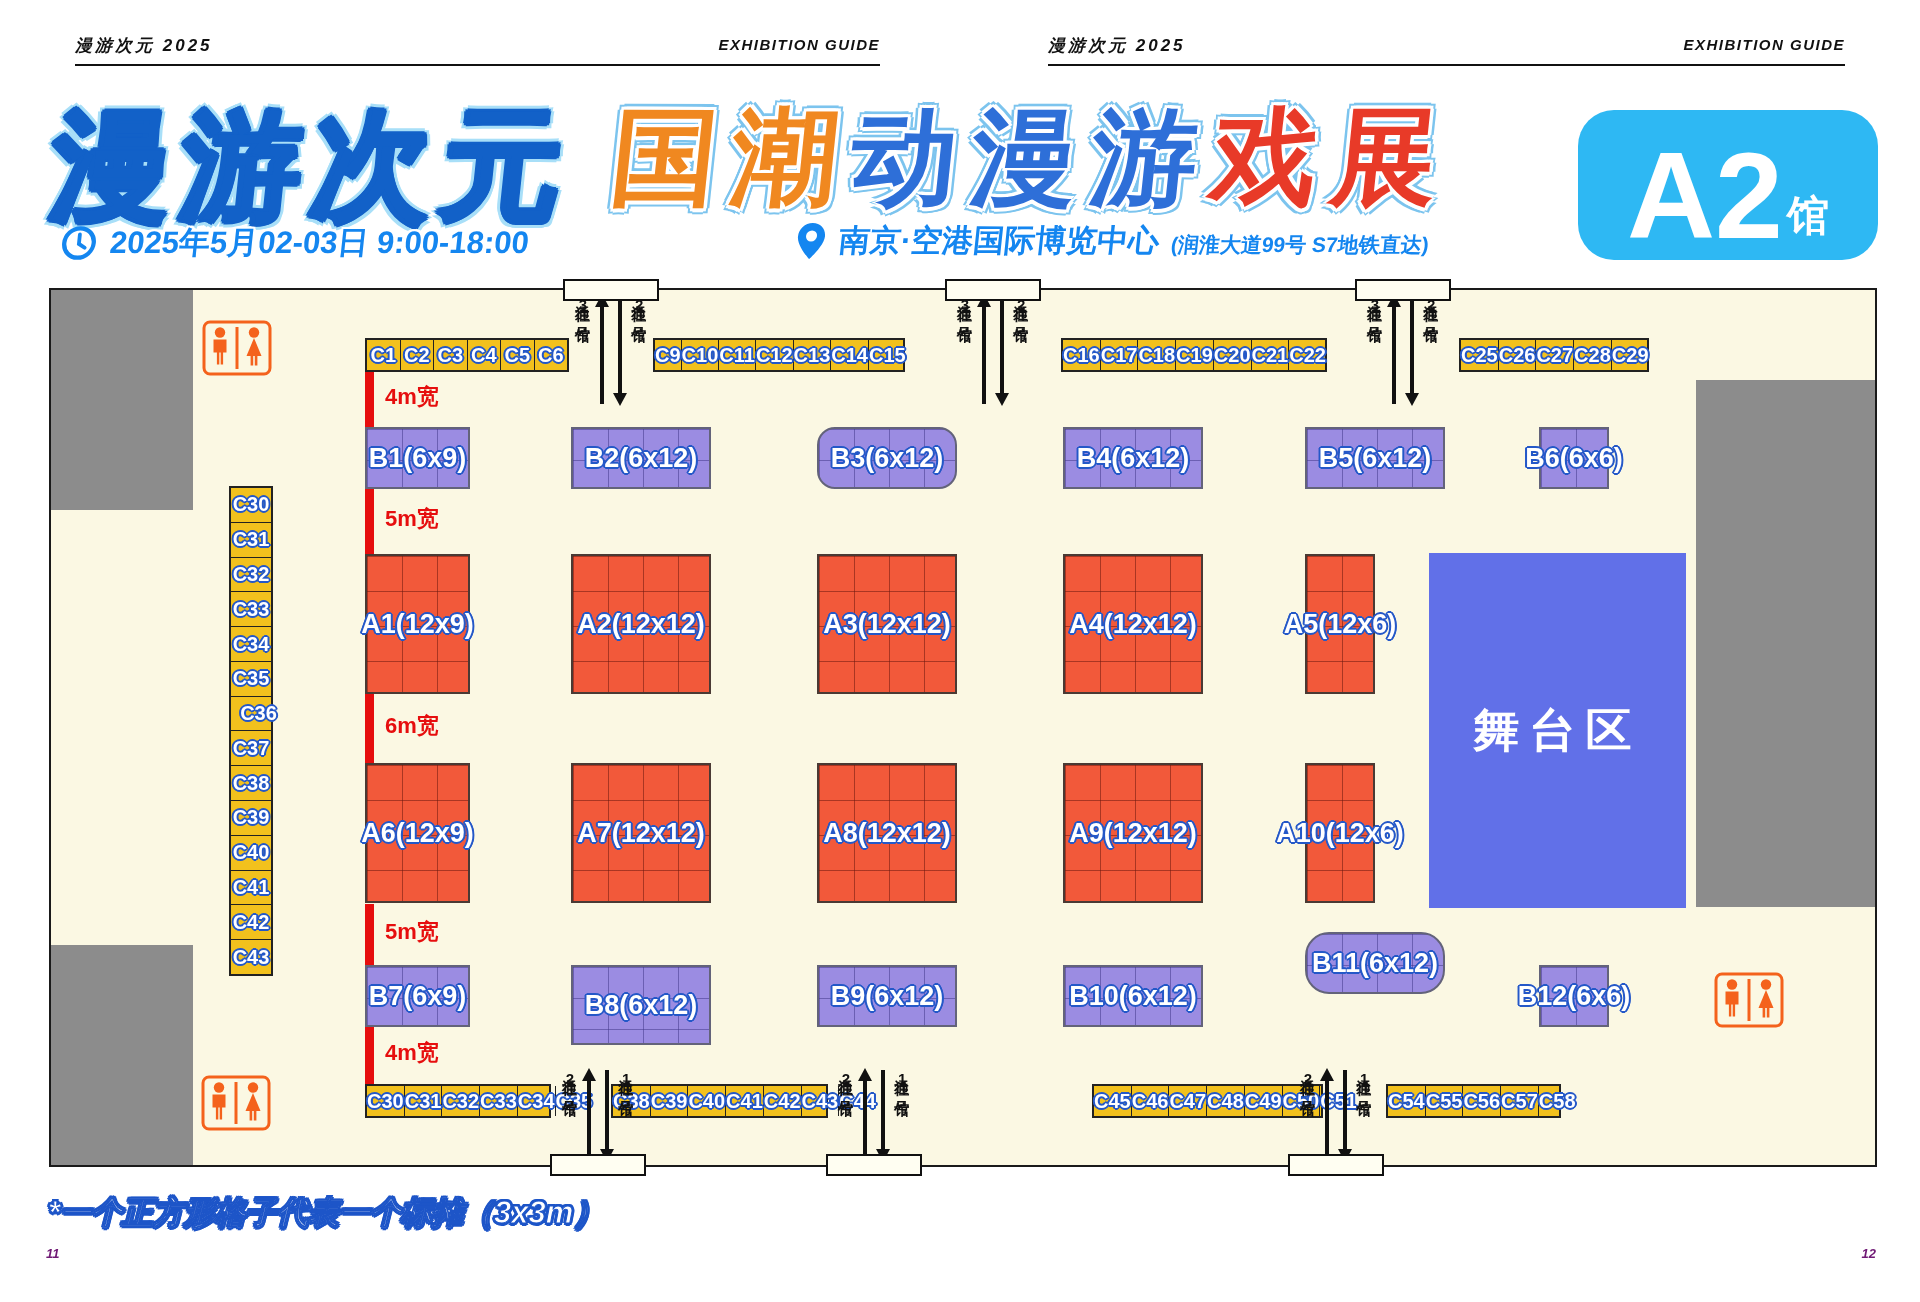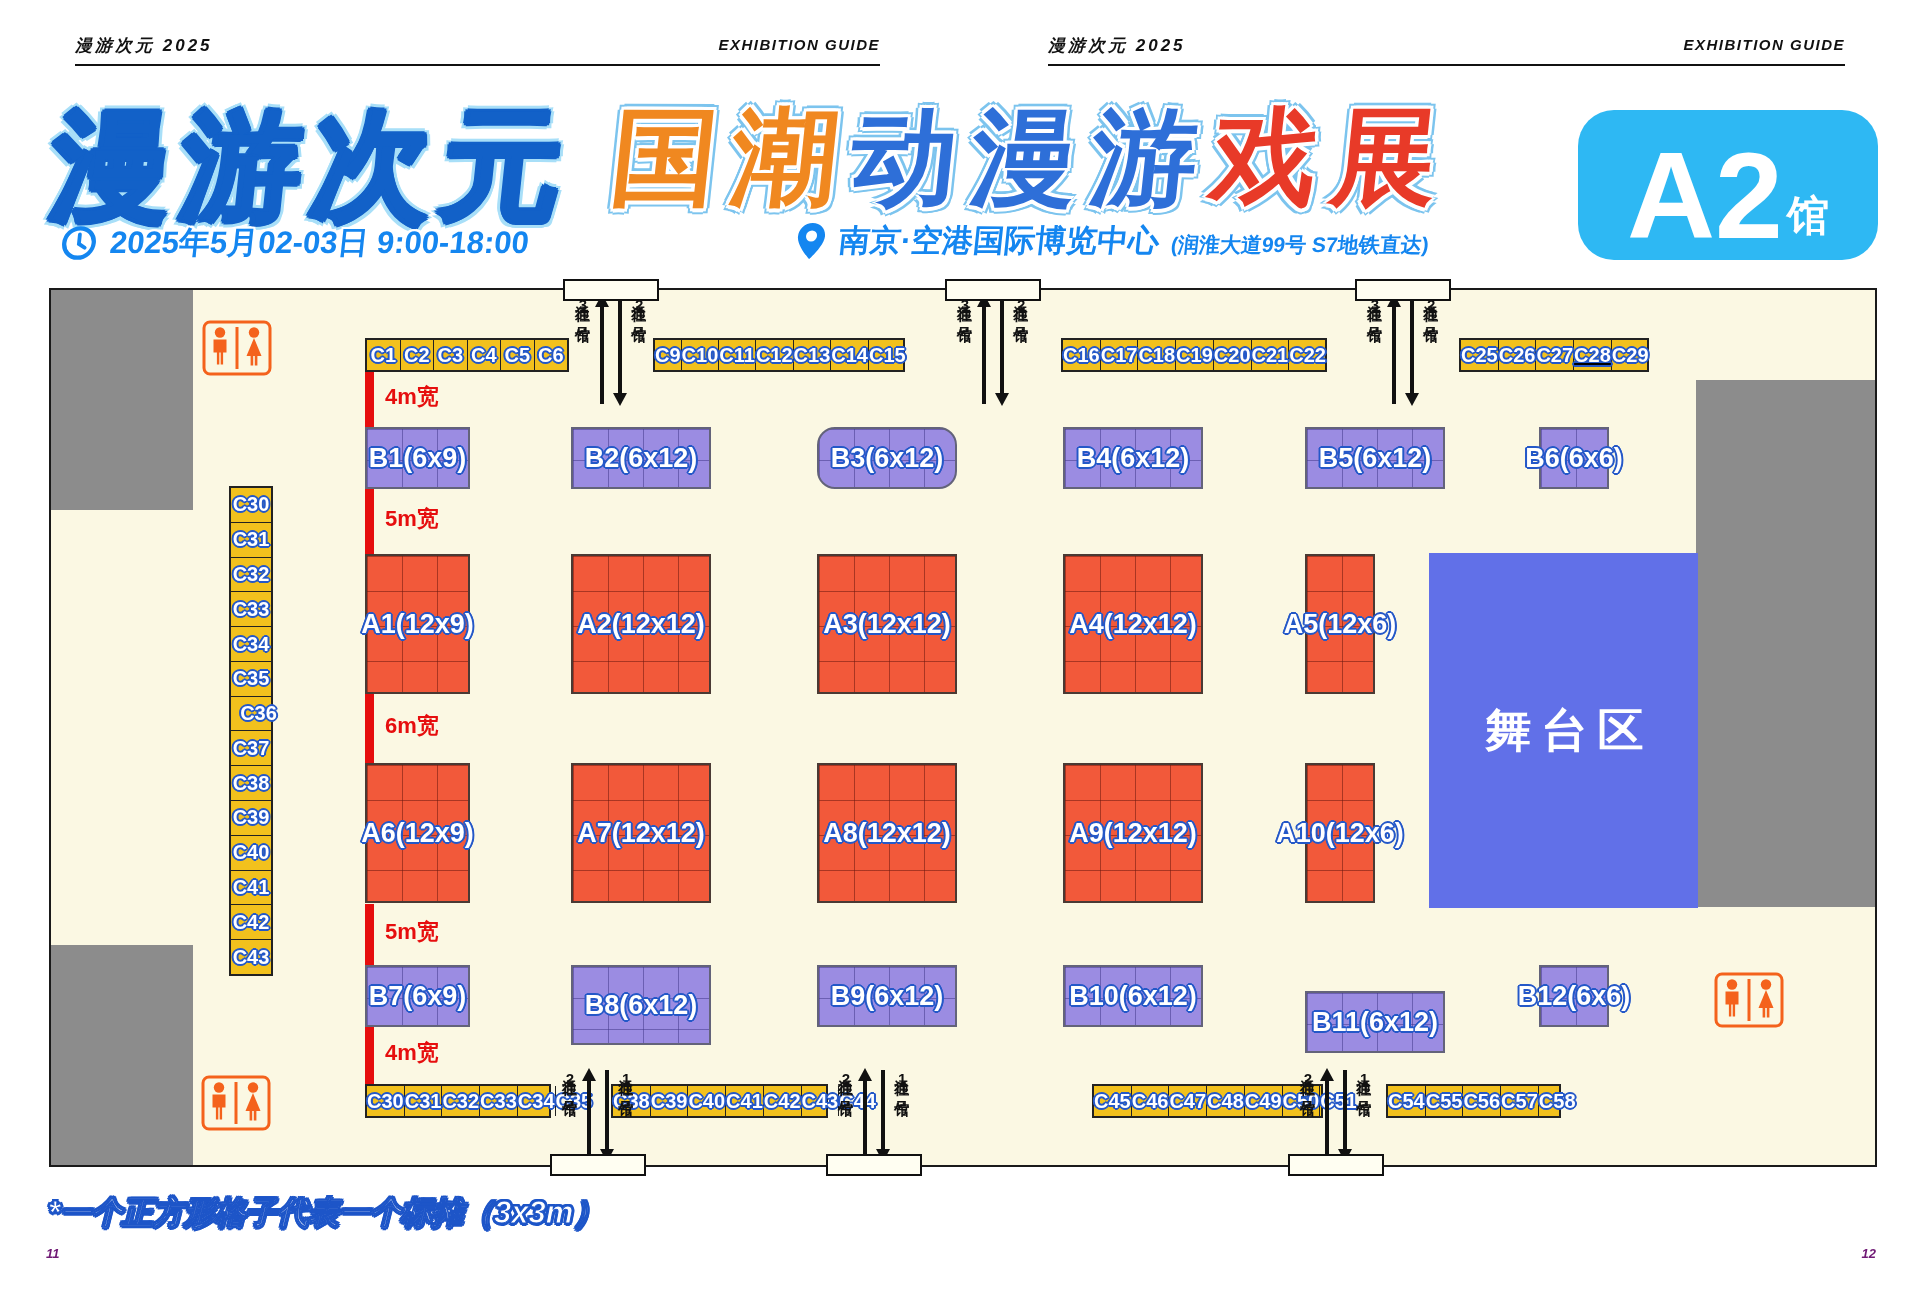--- a/index.html
+++ b/index.html
@@ -137,21 +137,21 @@
 
   <div class="abs hall-badge" style="left: 1578px; top: 110px; background: rgb(46, 184, 243);">
     <span class="big">A2</span>
     <span class="small">馆</span>
   </div>
 
   <div class="abs plan">
       <div class="abs gray-block" style="left: 0px; top: 0px; width: 142px; height: 220px;"></div>
       <div class="abs gray-block" style="left: 0px; top: 655px; width: 142px; height: 220px;"></div>
       <div class="abs gray-block" style="left: 1645px; top: 90px; width: 179px; height: 527px;"></div>
-      <div class="abs stage" style="left: 1378px; top: 263px; width: 257px; height: 355px; padding-left: 12px;">舞台区</div>
+      <div class="abs stage" style="left: 1378px; top: 263px; width: 257px; height: 355px;">舞台区</div>
       <div class="booth booth-b" style="left: 314px; top: 137px; width: 105px; height: 62px;">
         <div class="booth-label ob2">B1(6x9)</div>
       </div>
       <div class="booth booth-b" style="left: 520px; top: 137px; width: 140px; height: 62px;">
         <div class="booth-label ob2">B2(6x12)</div>
       </div>
       <div class="booth booth-b" style="left: 766px; top: 137px; width: 140px; height: 62px; border-radius: 18px;">
         <div class="booth-label ob2">B3(6x12)</div>
       </div>
       <div class="booth booth-b" style="left: 1012px; top: 137px; width: 140px; height: 62px;">
@@ -198,21 +198,21 @@
       </div>
       <div class="booth booth-b" style="left: 520px; top: 675px; width: 140px; height: 80px;">
         <div class="booth-label ob2">B8(6x12)</div>
       </div>
       <div class="booth booth-b" style="left: 766px; top: 675px; width: 140px; height: 62px;">
         <div class="booth-label ob2">B9(6x12)</div>
       </div>
       <div class="booth booth-b" style="left: 1012px; top: 675px; width: 140px; height: 62px;">
         <div class="booth-label ob2">B10(6x12)</div>
       </div>
-      <div class="booth booth-b" style="left: 1254px; top: 701px; width: 140px; height: 62px;">
+      <div class="booth booth-b" style="left: 1254px; top: 642px; width: 140px; height: 62px; border-radius: 24px;">
         <div class="booth-label ob2">B11(6x12)</div>
       </div>
       <div class="booth booth-b" style="left: 1488px; top: 675px; width: 70px; height: 62px;">
         <div class="booth-label ob2">B12(6x6)</div>
       </div>
       <div class="cgroup" style="left: 314px; top: 48px; width: 204px; height: 34px;">
         <div class="ccell" style="flex: 1 1 0px;">
           <div class="clabel ob2">C1</div>
         </div>
         <div class="ccell" style="flex: 1 1 0px;">
@@ -280,21 +280,21 @@
       <div class="cgroup" style="left: 1408px; top: 48px; width: 190px; height: 34px;">
         <div class="ccell" style="flex: 1 1 0px;">
           <div class="clabel ob2">C25</div>
         </div>
         <div class="ccell" style="flex: 1 1 0px;">
           <div class="clabel ob2">C26</div>
         </div>
         <div class="ccell" style="flex: 1 1 0px;">
           <div class="clabel ob2">C27</div>
         </div>
-        <div class="ccell" style="flex: 1 1 0px; text-decoration: underline;">
+        <div class="ccell" style="flex: 1 1 0px;">
           <div class="clabel ob2">C28</div>
         </div>
         <div class="ccell" style="flex: 1 1 0px;">
           <div class="clabel ob2">C29</div>
         </div>
       </div>
       <div class="cgroup" style="left: 314px; top: 794px; width: 186px; height: 34px;">
         <div class="ccell" style="flex: 1 1 0px;">
           <div class="clabel ob2">C30</div>
         </div>

